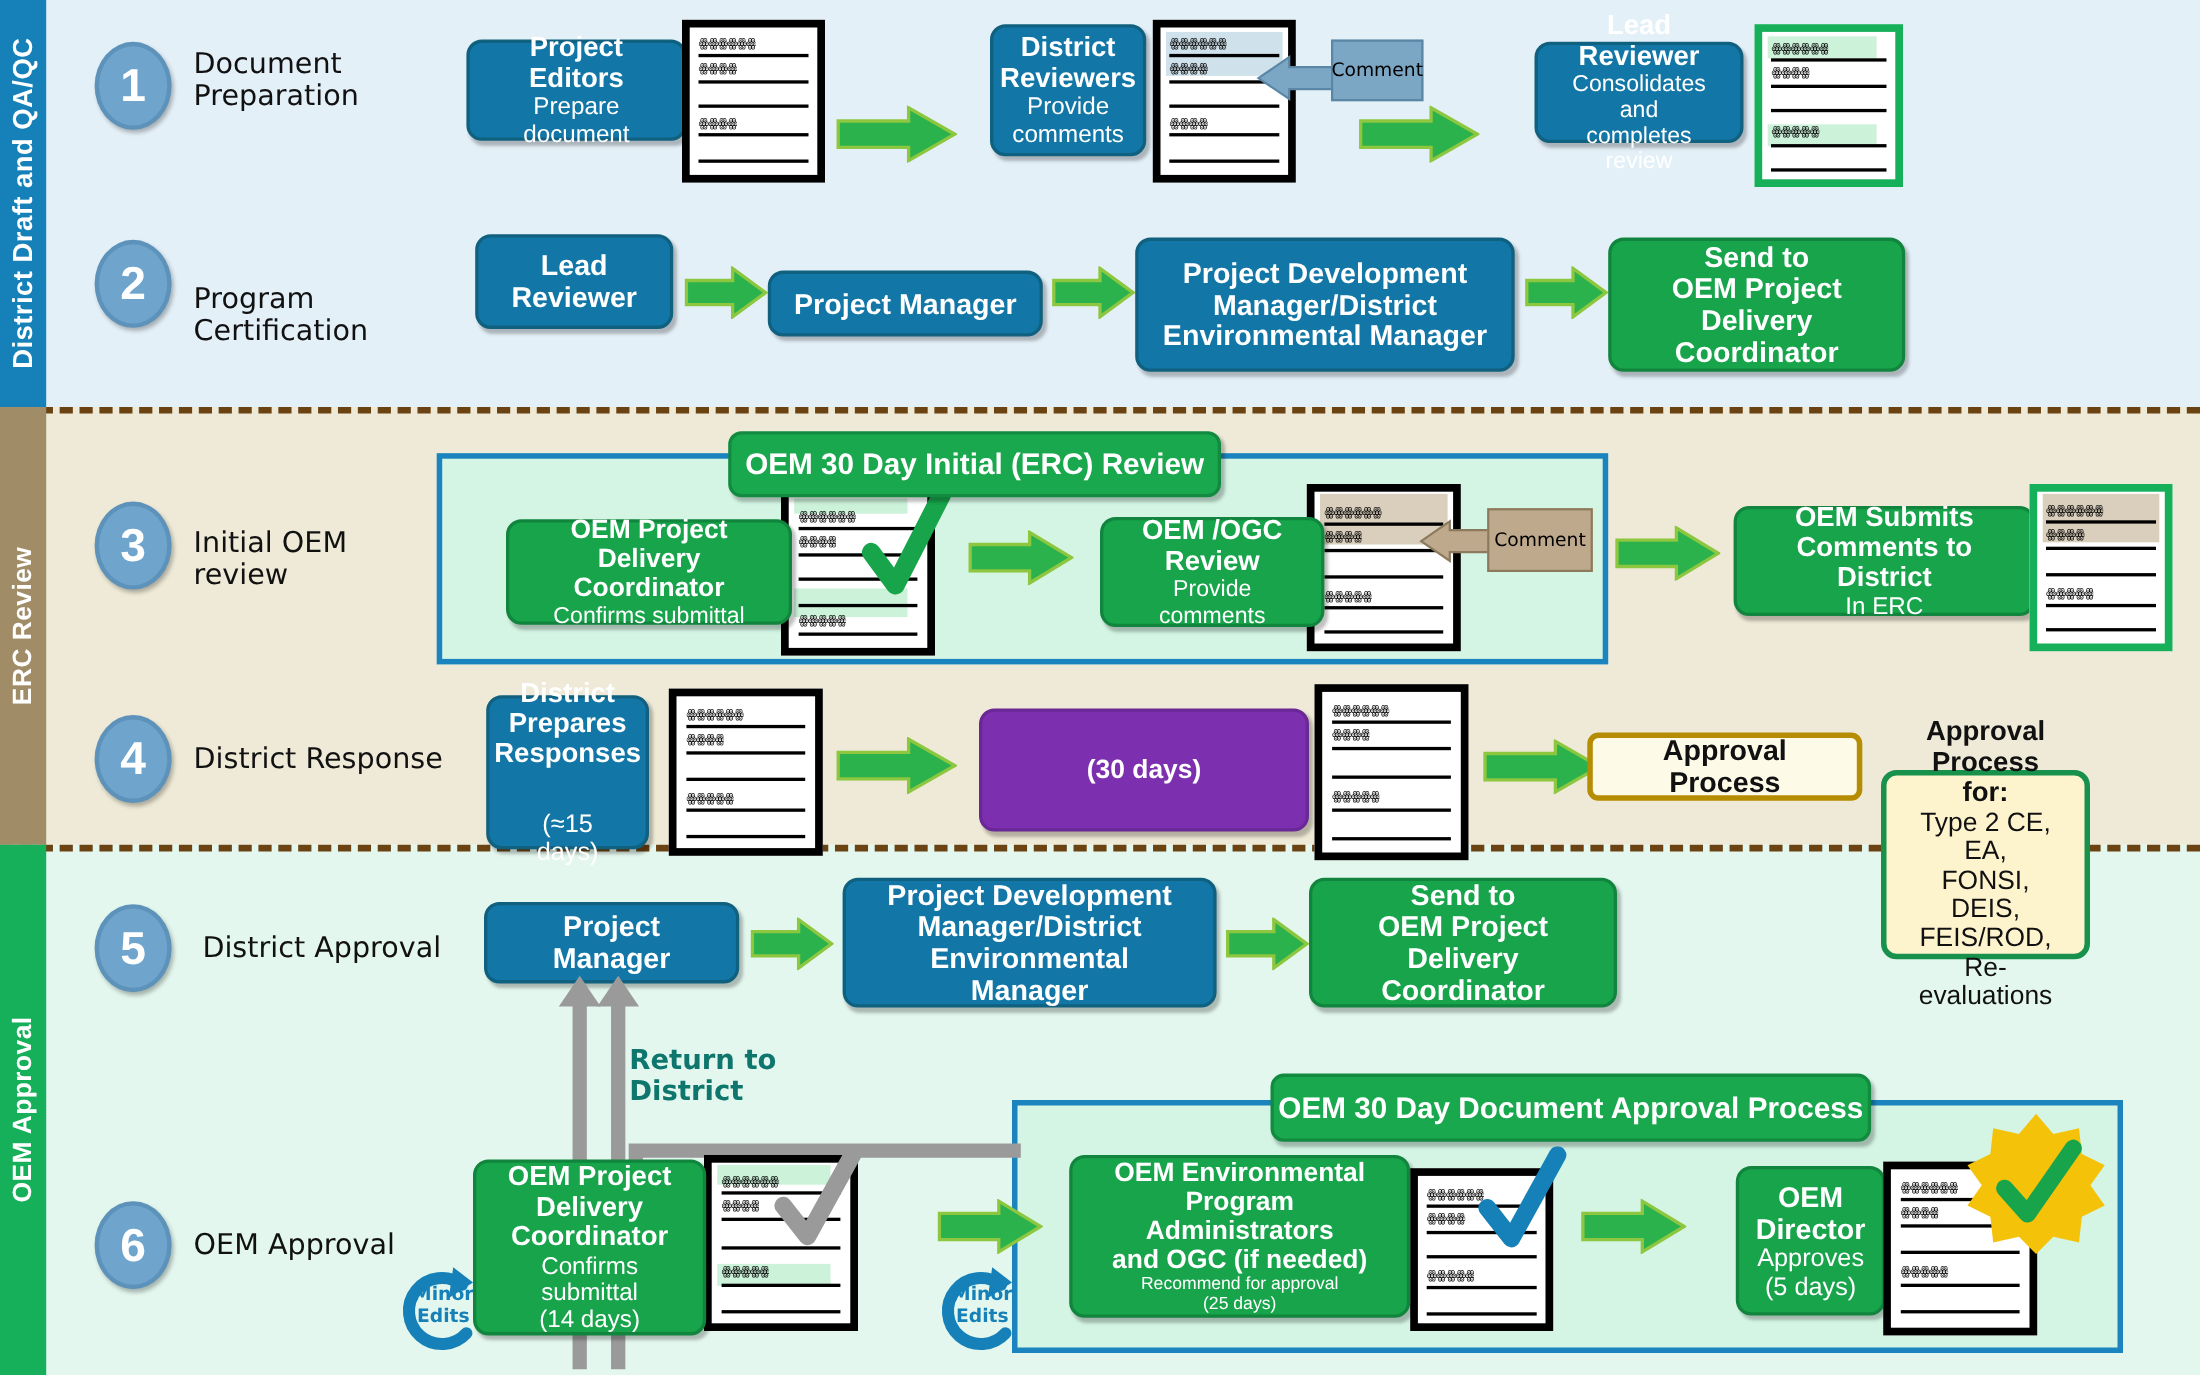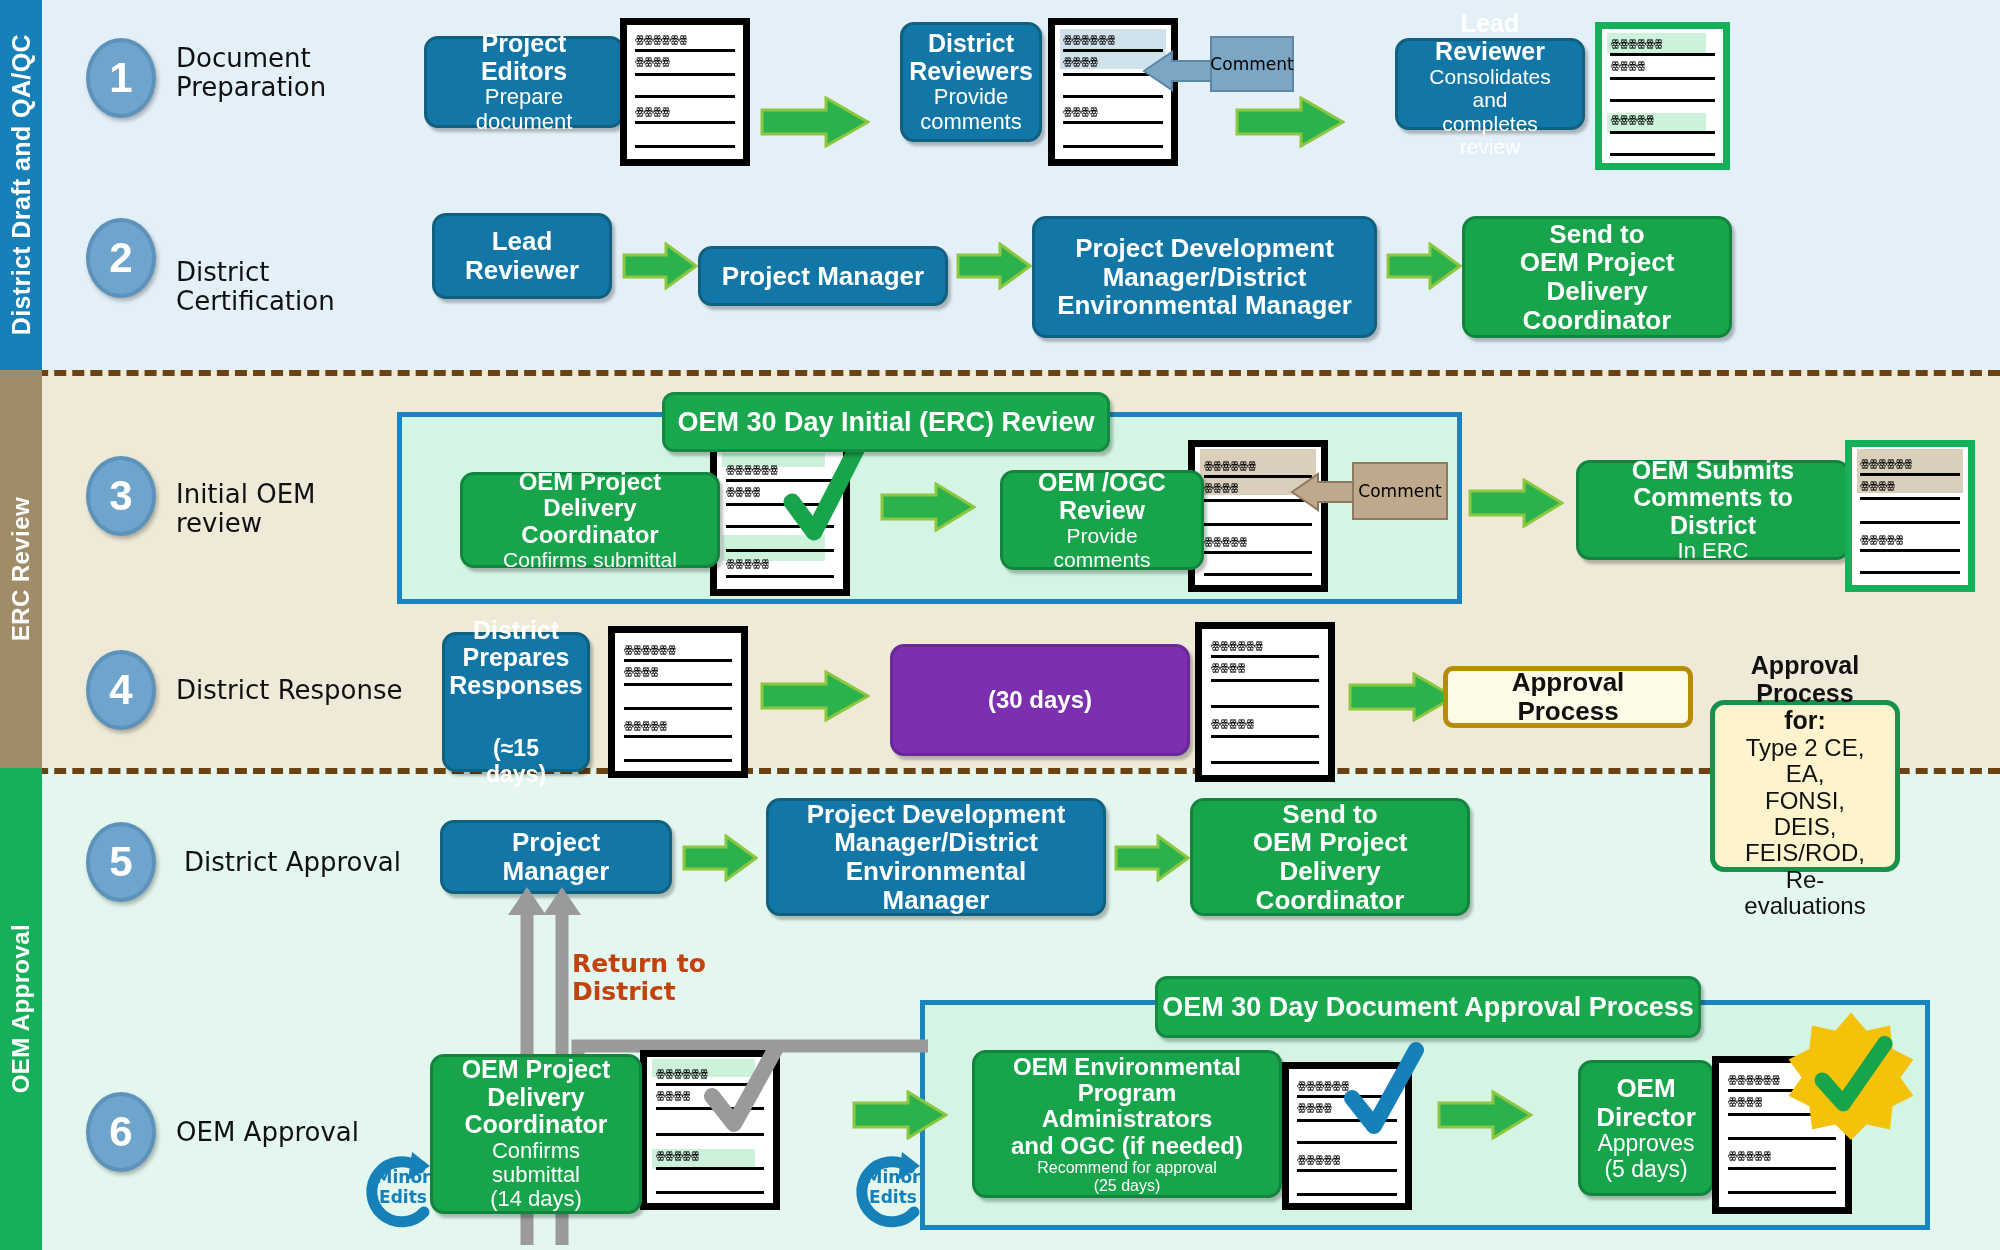--- a/index.html
+++ b/index.html
@@ -69,21 +69,21 @@
   .doc .hl-blue{position:absolute;left:4%;right:4%;background:#cfe1ea;}
   .doc .hl-tan{position:absolute;left:4%;right:4%;background:#d9cfbc;}
 
   
   .arrow{position:absolute;}
   .cmt{position:absolute;display:flex;align-items:center;justify-content:center;
        font-family:"DejaVu Sans",sans-serif;font-size:17px;color:#000;box-sizing:border-box;}
   .cmt-blue{background:#7ba6c4;border:2px solid #5b87a6;}
   .cmt-tan{background:#bfa98c;border:2px solid #8c7a5e;}
 
-  .ret-label{position:absolute;color:#c2410c;font-weight:bold;font-size:25px;
+  .ret-label{position:absolute;color:#0f766e;font-weight:bold;font-size:25px;
      line-height:1.1;font-family:"DejaVu Sans",sans-serif;}
 
   .minor{position:absolute;width:84px;height:84px;}
   .minor .txt{position:absolute;left:16px;top:18px;width:58px;text-align:center;
       color:#1680b8;font-weight:bold;font-size:17px;line-height:1.15;
       font-family:"DejaVu Sans",sans-serif;}
 </style>
 </head>
 <body>
 
@@ -180,21 +180,21 @@
     <div class="ln" style="top:70px;"></div>
     <div class="hl" style="top:84px;height:20px;"></div>
     <div class="sq" style="top:84px;">ꙮꙮꙮꙮꙮ</div>
       <div class="ln" style="top:102px;"></div>
     <div class="ln" style="top:124px;"></div>
   </div>
 
   <div class="step-num" style="left:86px;top:218px;">
       <span>2</span>
     </div>
-  <div class="step-label" style="left:176px;top:258px;width:250px;">District Certification</div>
+  <div class="step-label" style="left:176px;top:258px;width:250px;">Program Certification</div>
 
   <div class="box blue" style="left:432px;top:213px;width:180px;height:86px;">
     <div class="t" style="font-size:26px;white-space:pre-line;">Lead
 Reviewer</div>
   </div>
   <svg class="arrow" style="left:622px;top:242px;width:76px;height:48px;" viewBox="0 0 76 48">
     <polygon points="2,13 44,13 44,2 74,24 44,46 44,35 2,35" fill="#2bb24c" stroke="#8dc63f" stroke-width="3"></polygon>
   </svg>
   <div class="box blue" style="left:698px;top:246px;width:250px;height:60px;">
     <div class="t" style="font-size:26px;">Project Manager</div>
@@ -311,21 +311,21 @@
     <div class="ln" style="top:74px;"></div>
     <div class="sq" style="top:86px;">ꙮꙮꙮꙮꙮ</div>
       <div class="ln" style="top:102px;"></div>
     <div class="ln" style="top:126px;"></div>
   </div>
 
   <div class="box blue" style="left:442px;top:632px;width:148px;height:140px;">
     <div class="t" style="font-size:25px;white-space:pre-line;">District
 Prepares
 Responses</div>
-    <div class="s" style="font-size:23px;font-weight:bold;margin-top:37px;">(≈15 days)</div>
+    <div class="s" style="font-size:23px;font-weight:normal;margin-top:37px;">(≈15 days)</div>
   </div>
 
   <svg class="arrow" style="left:760px;top:670px;width:110px;height:52px;" viewBox="0 0 110 52">
     <polygon points="2,14 66,14 66,2 108,26 66,50 66,38 2,38" fill="#2bb24c" stroke="#8dc63f" stroke-width="3"></polygon>
   </svg>
 
   <div class="box purple" style="left:890px;top:644px;width:300px;height:112px;">
     <div class="s" style="font-size:24px;font-weight:bold;">(30 days)</div>
   </div>
 

